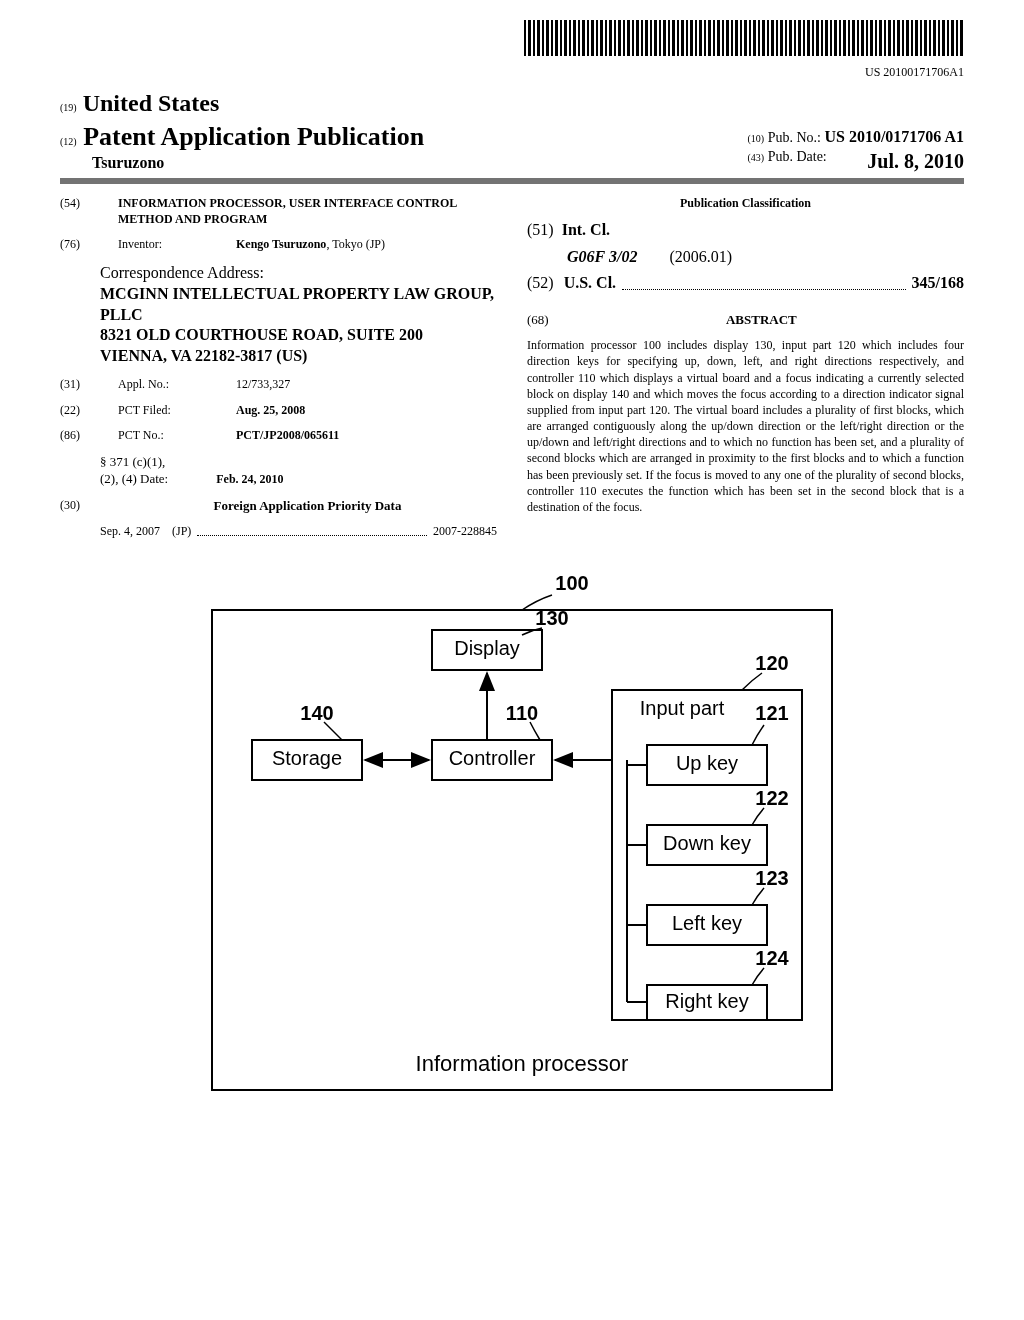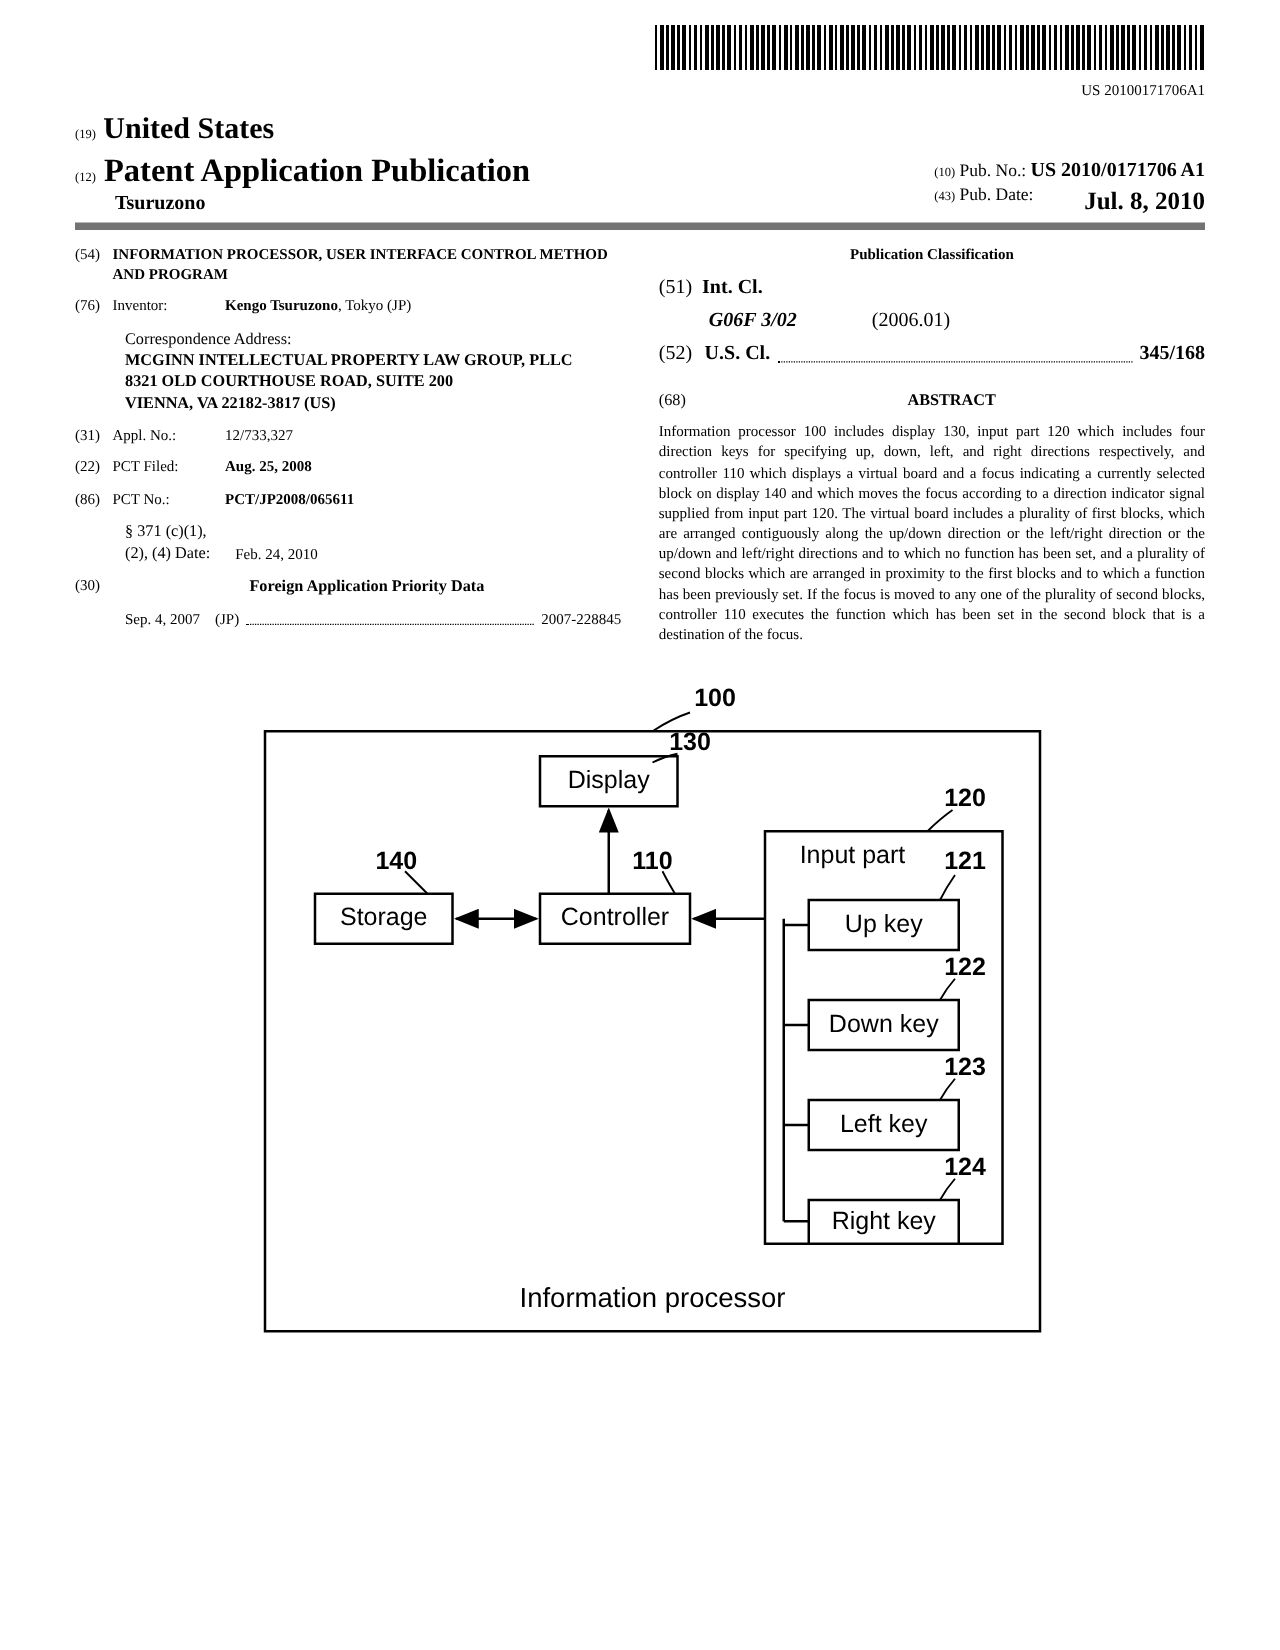--- a/index.html
+++ b/index.html
@@ -72,21 +72,21 @@
     .biblio {
       display: flex;
       gap: 30px;
       margin-bottom: 20px;
     }
     .col {
       flex: 1;
     }
     .field {
       display: flex;
-      gap: 0;
+      gap: 28px;
       margin-bottom: 10px;
     }
     .field .code {
       min-width: 30px;
       font-size: 12px;
     }
     .field .label {
       min-width: 90px;
       font-size: 12px;
     }
@@ -95,21 +95,21 @@
     }
     .title {
       font-weight: bold;
       font-size: 12px;
     }
     .inventor-name {
       font-weight: bold;
     }
     .corr-address {
       margin-left: 40px;
-      font-size: 13px;
+      font-size: 16px;
       margin-bottom: 10px;
     }
     .section-header {
       text-align: center;
       font-weight: bold;
       font-size: 12px;
       margin-bottom: 8px;
     }
     .priority-row {
       display: flex;
@@ -275,21 +275,21 @@
       <span class="code">(86)</span>
       <span class="label">PCT No.:</span>
       <span class="value" style="font-weight:bold">PCT/JP2008/065611</span>
     </div>
 
     <div class="field" style="margin-left:40px">
       <div>
         <div>§ 371 (c)(1),</div>
         <div>(2), (4) Date:</div>
       </div>
-      <span class="value" style="font-weight:normal; align-self:flex-end; margin-left:20px">Feb. 24, 2010</span>
+      <span class="value" style="font-weight:bold; align-self:flex-end; margin-left:20px">Feb. 24, 2010</span>
     </div>
 
     <div class="field">
       <span class="code">(30)</span>
       <span style="font-weight:bold; text-align:center; flex:1">Foreign Application Priority Data</span>
     </div>
 
     <div class="priority-row">
       <span>Sep. 4, 2007</span>
       <span style="margin-left:12px">(JP)</span>
@@ -299,21 +299,21 @@
   </div>
 
   <div class="col">
     <div class="section-header">Publication Classification</div>
 
     <div class="classification">
       <div class="classification-row">
         <span class="code">(51)</span>
         <span style="font-weight:bold">Int. Cl.</span>
       </div>
-      <div class="classification-row" style="justify-content:flex-start; gap:60px">
+      <div class="classification-row" style="justify-content:flex-start; gap:32px">
         <span class="intcl">G06F 3/02</span>
         <span>(2006.01)</span>
       </div>
 
       <div class="uscl-row">
         <span>
           <span class="code">(52)</span>
           <span style="font-weight:bold; margin-left:6px">U.S. Cl.</span>
         </span>
         <span class="dotted"></span>

